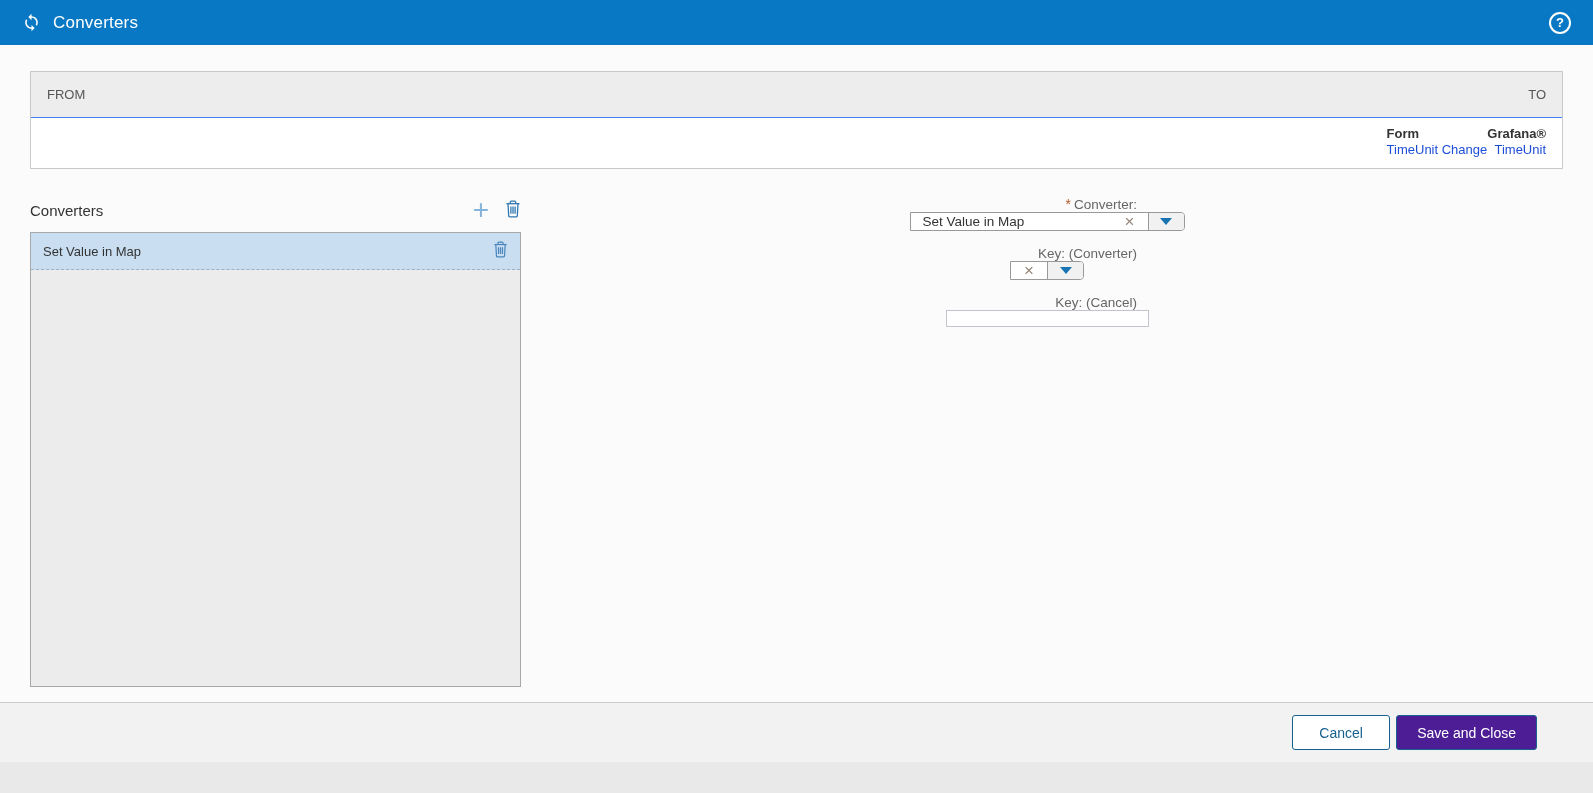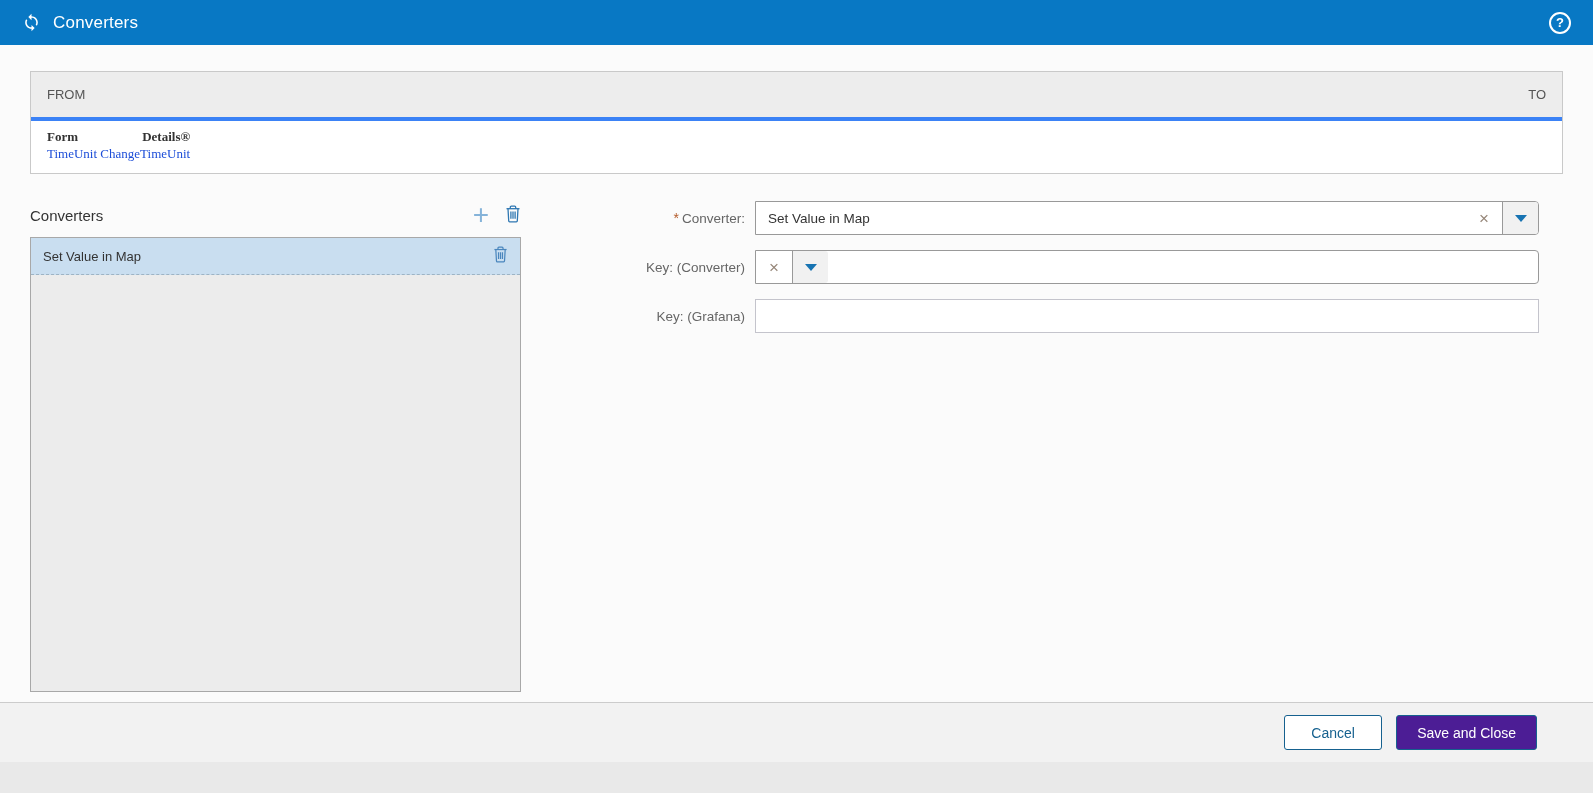--- a/index.html
+++ b/index.html
@@ -23,24 +23,24 @@
     font-size:13px; font-weight:700; cursor:pointer; user-select:none;
   }
 
   
   .content { position:absolute; top:45px; bottom:60px; left:0; right:0; background:#fbfbfb; padding:26px 30px 0; }
 
   
   .map-table { border:1px solid #c9c9c9; background:#fff; }
   .map-head {
     display:flex; justify-content:space-between; align-items:center;
-    background:#ededed; border-bottom:4px solid #3b82f6;
+    background:#ededed; border-bottom:1px solid #3b82f6;
     padding:15px 16px; font-size:13px; color:#555;gap:28px;
   }
-  .map-row { display:flex; justify-content:flex-start; padding:8px 16px 11px; font-size:13px;font-family:Liberation Serif, serif; }
+  .map-row { display:flex; justify-content:flex-end; padding:8px 16px 11px; font-size:13px; }
   .cell-primary { font-weight:700; color:#333; }
   .cell-secondary { color:#1d4ed8; margin-top:1px; }
   .map-to { text-align:right; }
 
   
   .columns { display:flex; align-items:flex-start; margin-top:27px; }
   .left-col { width:491px; flex:none; }
   .right-col { flex:1; margin-left:34px; padding-right:24px; }
 
   .panel-head { display:flex; align-items:center; height:28px; }
@@ -55,21 +55,21 @@
   .conv-list { margin-top:8px; height:455px; border:1px solid #a8a8a8; background:#ececec; }
   .list-item {
     height:37px; background:#c9def0; display:flex; align-items:center;
     padding:0 12px; border-bottom:1px dashed #9db3c4; font-size:13px; color:#333; cursor:pointer;
   }
   .list-item .trash-btn { margin-left:auto; color:#4a86bd; }
   .list-item .trash-btn svg { width:15px; height:17px; }
 
   
   .details-title { font-size:15px; font-weight:400; color:#333; height:28px; }
-  .form-row { display:flex; align-items:center; margin-top:0; margin-bottom:15px; }
+  .form-row { display:flex; align-items:center; margin-top:0; margin-bottom:15px;flex-direction:column; }
   .form-label {
     width:200px; flex:none; text-align:right; padding-right:10px;
     font-size:13.5px; color:#666; white-space:nowrap;
   }
   .req-mark { color:#b35b2a; margin-right:3px; font-size:14px; }
   .combo {
     flex:1; display:flex; align-items:stretch; height:34px;
     border:1px solid #999; border-radius:0 4px 4px 0; background:#fff;
   }
   .combo input {
@@ -89,21 +89,21 @@
   .plain-input {
     flex:1; height:34px; border:1px solid #c4c4cc; background:#fff;
     padding:0 12px; font-size:13.5px; color:#333; font-family:inherit; outline:none;
   }
 
   
   .footer {
     position:absolute; left:0; right:0; bottom:0; height:60px;
     background:#f2f2f2; border-top:1px solid #ccc;
     display:flex; align-items:center; justify-content:flex-end;
-    padding-right:56px; gap:14px;
+    padding-right:56px; gap:6px;
   }
   .btn { height:35px; border-radius:3px; font-size:14px; font-family:inherit; cursor:pointer; padding:0 20px; }
   .btn-cancel { min-width:98px; background:#fff; border:1px solid #16618f; color:#16618f; }
   .btn-save { min-width:118px; background:#4c1d95; border:1px solid #16618f; color:#fff; }
 </style>
 </head>
 <body>
 
 <div class="screen">
 
@@ -123,21 +123,21 @@
       <div class="map-head">
         <span>FROM</span>
         <span>TO</span>
       </div>
       <div class="map-row">
         <div class="map-from">
           <div class="cell-primary">Form</div>
           <div class="cell-secondary">TimeUnit Change</div>
         </div>
         <div class="map-to">
-          <div class="cell-primary">Details®</div>
+          <div class="cell-primary">Grafana®</div>
           <div class="cell-secondary">TimeUnit</div>
         </div>
       </div>
     </div>
 
     <div class="columns">
 
       <div class="left-col">
         <div class="panel-head">
           <span class="panel-title">Converters</span>
@@ -189,21 +189,21 @@
           <label class="form-label">Key: (Converter)</label>
           <div class="combo">
             <button class="clear-btn">×</button>
             <button class="dd-btn">
                 <span class="dd-tri"></span>
               </button>
           </div>
         </div>
 
         <div class="form-row">
-          <label class="form-label">Key: (Grafana)</label>
+          <label class="form-label">Key: (Cancel)</label>
           <input type="text" class="plain-input" value="" style="">
         </div>
       </div>
 
     </div>
   </div>
 
   <div class="footer">
     <button class="btn btn-cancel">Cancel</button>
     <button class="btn btn-save">Save and Close</button>

